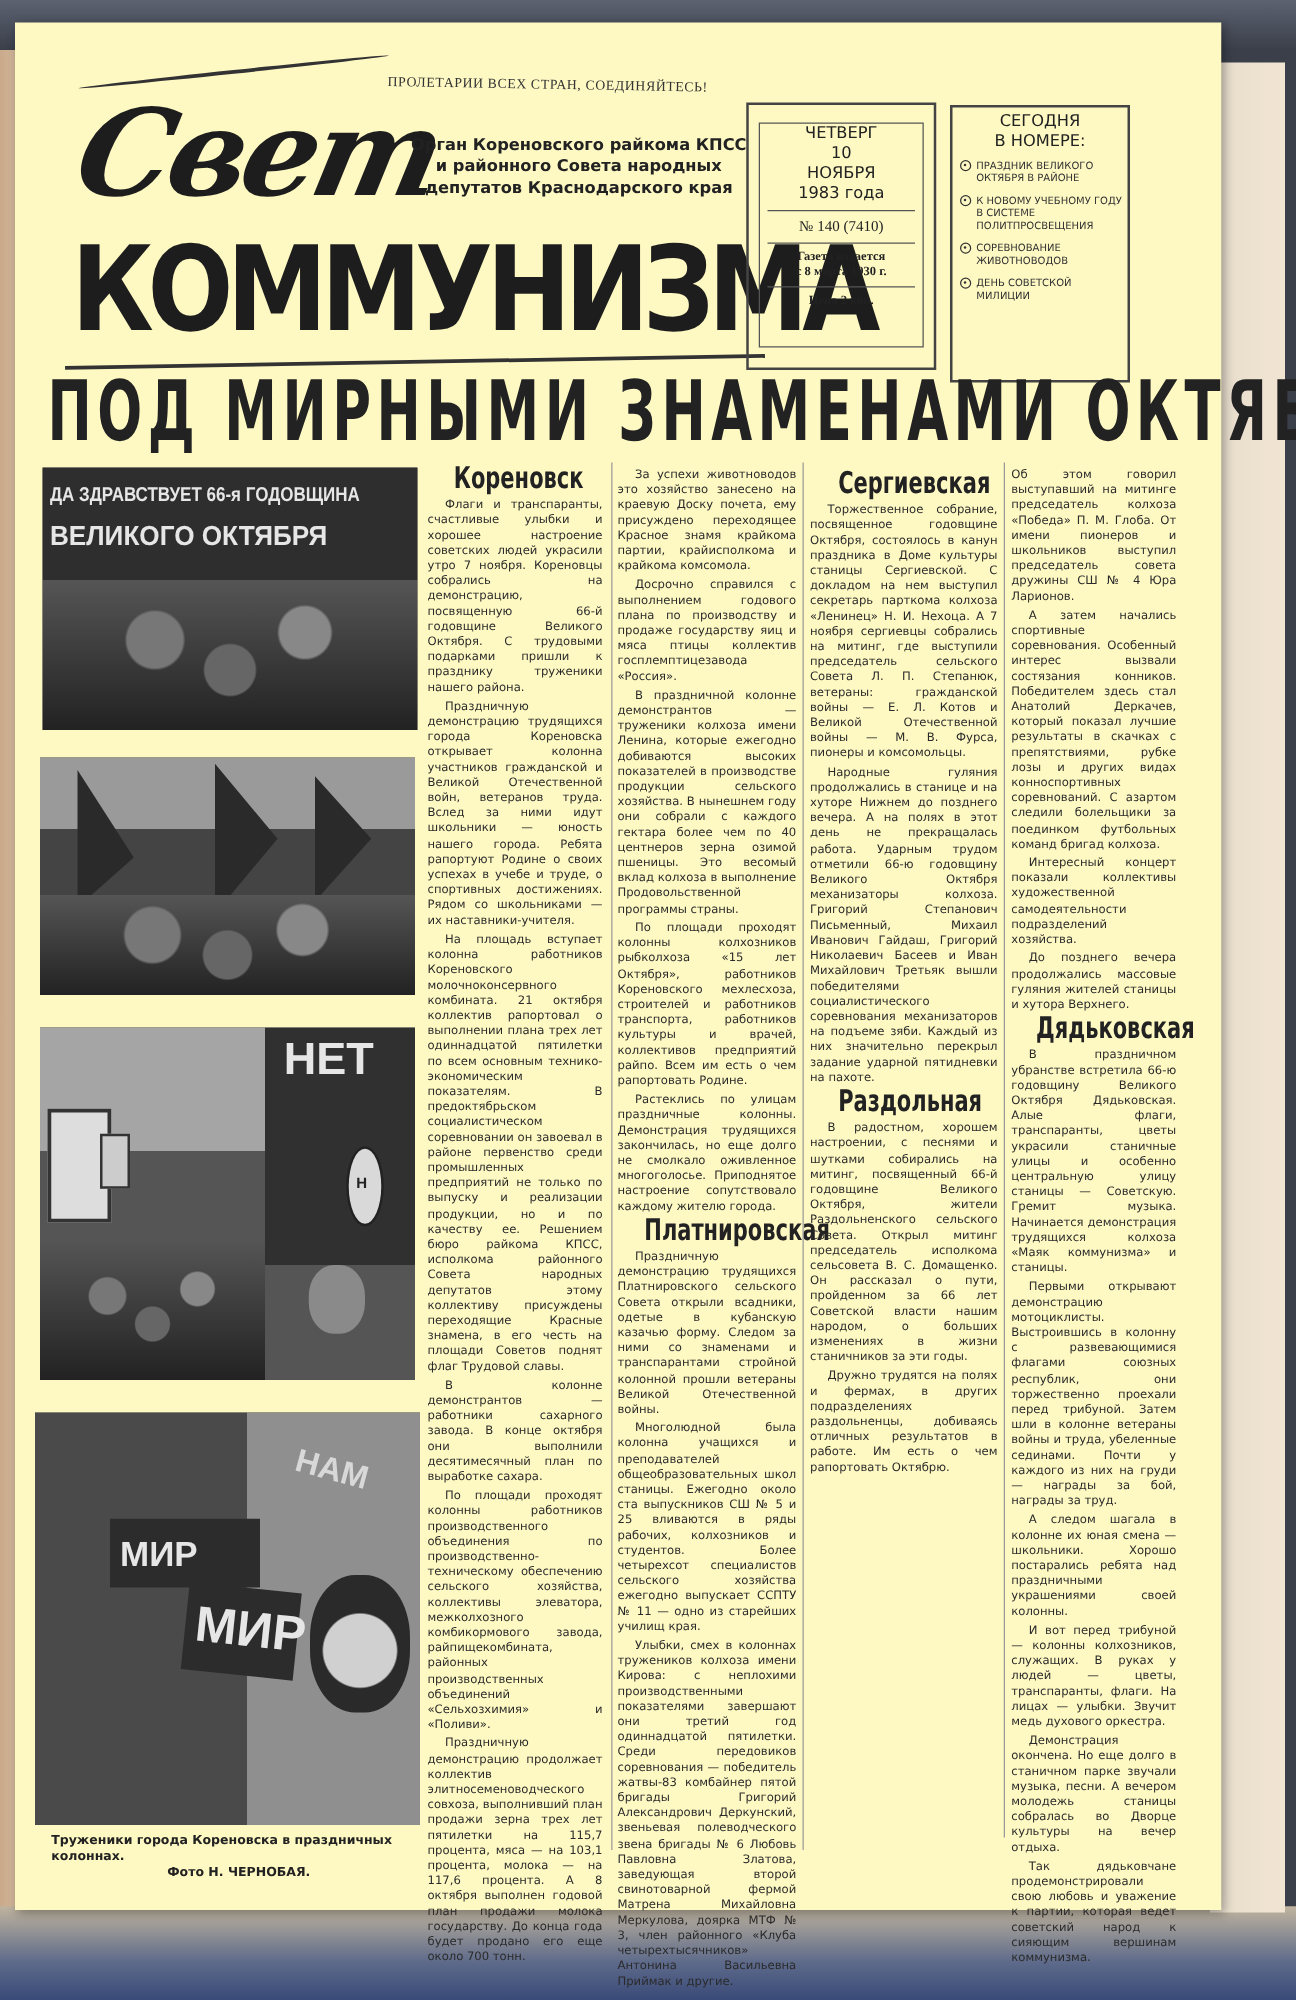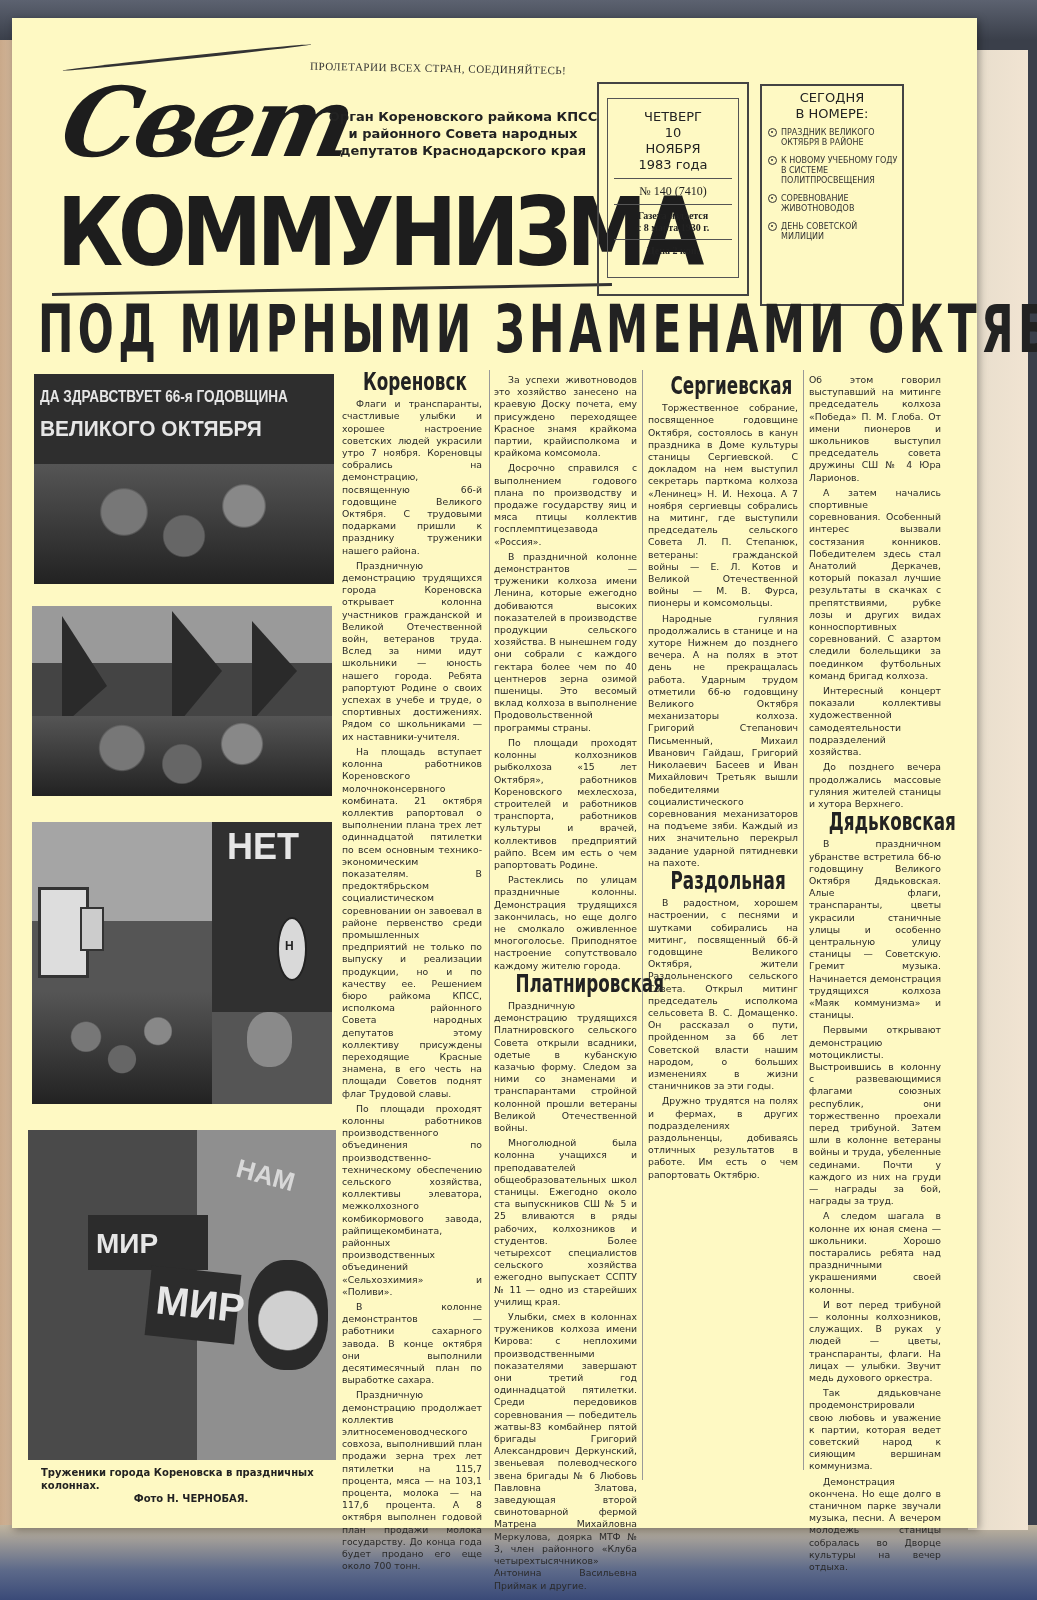--- a/index.html
+++ b/index.html
@@ -34,21 +34,21 @@
     color: #1d1d1d; letter-spacing: -6px; transform: scaleX(0.86); transform-origin: left;
   }
   .organ {
     position: absolute; left: 316px; top: 90px; width: 270px;
     font-family: "DejaVu Sans", sans-serif; font-weight: bold; font-size: 13px; line-height: 17px; text-align: center; color: #222;
   }
   .rule-bottom { position: absolute; left: 40px; top: 270px; width: 560px; height: 3px; background: #333; transform: rotate(-1deg); }
 
   .datebox-outer { position: absolute; left: 597px; top: 82px; width: 148px; height: 210px; border: 2px solid #444; }
   .datebox { position: absolute; left: 8px; top: 14px; width: 130px; height: 178px; border: 1px solid #555; text-align: center; font-family: "DejaVu Sans", sans-serif; }
-  .datebox .d1 { font-size: 13px; line-height: 16px; margin-top: 10px; }
+  .datebox .d1 { font-size: 13px; line-height: 16px; }
   .datebox .hr { height: 1px; background: #555; margin: 5px 6px; }
   .datebox .num { font-family: "Liberation Serif", serif; font-size: 12px; }
   .datebox .since { font-family: "Liberation Serif", serif; font-weight: bold; font-size: 10px; line-height: 12px; }
   .datebox .price { font-family: "Liberation Serif", serif; font-weight: bold; font-size: 10px; }
 
   .inissue { position: absolute; left: 760px; top: 84px; width: 140px; height: 218px; border: 2px solid #444; font-family: "DejaVu Sans", sans-serif; }
   .inissue .head { text-align: center; font-size: 13px; line-height: 16px; margin-top: 4px; }
   .inissue ul { list-style: none; margin: 6px 0 0 6px; padding: 0; }
   .inissue li { display: flex; font-size: 8px; line-height: 10px; margin-bottom: 8px; text-transform: uppercase; color: #333; }
   .inissue .bullet { width: 9px; height: 9px; border: 1.5px solid #333; border-radius: 50%; box-sizing: border-box; margin-right: 4px; flex: none; position: relative; }
@@ -186,22 +186,22 @@
   <div class="caption">
     <span>Труженики города Кореновска в праздничных колоннах.</span>
     <span class="credit">Фото Н. ЧЕРНОБАЯ.</span>
   </div>
 
   <div class="col" style="left:330px; top:352px; width:140px;">
     <div class="sect-title">Кореновск</div>
     <p>Флаги и транспаранты, счастливые улыбки и хорошее настроение советских людей украсили утро 7 ноября. Кореновцы собрались на демонстрацию, посвященную 66-й годовщине Великого Октября. С трудовыми подарками пришли к празднику труженики нашего района.</p>
     <p>Праздничную демонстрацию трудящихся города Кореновска открывает колонна участников гражданской и Великой Отечественной войн, ветеранов труда. Вслед за ними идут школьники — юность нашего города. Ребята рапортуют Родине о своих успехах в учебе и труде, о спортивных достижениях. Рядом со школьниками — их наставники-учителя.</p>
     <p>На площадь вступает колонна работников Кореновского молочноконсервного комбината. 21 октября коллектив рапортовал о выполнении плана трех лет одиннадцатой пятилетки по всем основным технико-экономическим показателям. В предоктябрьском социалистическом соревновании он завоевал в районе первенство среди промышленных предприятий не только по выпуску и реализации продукции, но и по качеству ее. Решением бюро райкома КПСС, исполкома районного Совета народных депутатов этому коллективу присуждены переходящие Красные знамена, в его честь на площади Советов поднят флаг Трудовой славы.</p>
+    <p>В колонне демонстрантов — работники сахарного завода. В конце октября они выполнили десятимесячный план по выработке сахара.</p>
     <p>По площади проходят колонны работников производственного объединения по производственно-техническому обеспечению сельского хозяйства, коллективы элеватора, межколхозного комбикормового завода, райпищекомбината, районных производственных объединений «Сельхозхимия» и «Поливи».</p>
-    <p>В колонне демонстрантов — работники сахарного завода. В конце октября они выполнили десятимесячный план по выработке сахара.</p>
     <p>Праздничную демонстрацию продолжает коллектив элитносеменоводческого совхоза, выполнивший план продажи зерна трех лет пятилетки на 115,7 процента, мяса — на 103,1 процента, молока — на 117,6 процента. А 8 октября выполнен годовой план продажи молока государству. До конца года будет продано его еще около 700 тонн.</p>
   </div>
   <div class="vrule" style="left:477px; top:352px; height:1110px;"></div>
 
   <div class="col" style="left:482px; top:356px; width:143px;">
     <p>За успехи животноводов это хозяйство занесено на краевую Доску почета, ему присуждено переходящее Красное знамя крайкома партии, крайисполкома и крайкома комсомола.</p>
     <p>Досрочно справился с выполнением годового плана по производству и продаже государству яиц и мяса птицы коллектив госплемптицезавода «Россия».</p>
     <p>В праздничной колонне демонстрантов — труженики колхоза имени Ленина, которые ежегодно добиваются высоких показателей в производстве продукции сельского хозяйства. В нынешнем году они собрали с каждого гектара более чем по 40 центнеров зерна озимой пшеницы. Это весомый вклад колхоза в выполнение Продовольственной программы страны.</p>
     <p>По площади проходят колонны колхозников рыбколхоза «15 лет Октября», работников Кореновского мехлесхоза, строителей и работников транспорта, работников культуры и врачей, коллективов предприятий райпо. Всем им есть о чем рапортовать Родине.</p>
     <p>Растеклись по улицам праздничные колонны. Демонстрация трудящихся закончилась, но еще долго не смолкало оживленное многоголосье. Приподнятое настроение сопутствовало каждому жителю города.</p>
@@ -225,17 +225,17 @@
   <div class="col" style="left:797px; top:356px; width:132px;">
     <p class="noind">Об этом говорил выступавший на митинге председатель колхоза «Победа» П. М. Глоба. От имени пионеров и школьников выступил председатель совета дружины СШ № 4 Юра Ларионов.</p>
     <p>А затем начались спортивные соревнования. Особенный интерес вызвали состязания конников. Победителем здесь стал Анатолий Деркачев, который показал лучшие результаты в скачках с препятствиями, рубке лозы и других видах конноспортивных соревнований. С азартом следили болельщики за поединком футбольных команд бригад колхоза.</p>
     <p>Интересный концерт показали коллективы художественной самодеятельности подразделений хозяйства.</p>
     <p>До позднего вечера продолжались массовые гуляния жителей станицы и хутора Верхнего.</p>
     <div class="sect-title">Дядьковская</div>
     <p>В праздничном убранстве встретила 66-ю годовщину Великого Октября Дядьковская. Алые флаги, транспаранты, цветы украсили станичные улицы и особенно центральную улицу станицы — Советскую. Гремит музыка. Начинается демонстрация трудящихся колхоза «Маяк коммунизма» и станицы.</p>
     <p>Первыми открывают демонстрацию мотоциклисты. Выстроившись в колонну с развевающимися флагами союзных республик, они торжественно проехали перед трибуной. Затем шли в колонне ветераны войны и труда, убеленные сединами. Почти у каждого из них на груди — награды за бой, награды за труд.</p>
     <p>А следом шагала в колонне их юная смена — школьники. Хорошо постарались ребята над праздничными украшениями своей колонны.</p>
     <p>И вот перед трибуной — колонны колхозников, служащих. В руках у людей — цветы, транспаранты, флаги. На лицах — улыбки. Звучит медь духового оркестра.</p>
+    <p>Демонстрация окончена. Но еще долго в станичном парке звучали музыка, песни. А вечером молодежь станицы собралась во Дворце культуры на вечер отдыха.</p>
     <p>Так дядьковчане продемонстрировали свою любовь и уважение к партии, которая ведет советский народ к сияющим вершинам коммунизма.</p>
-    <p>Демонстрация окончена. Но еще долго в станичном парке звучали музыка, песни. А вечером молодежь станицы собралась во Дворце культуры на вечер отдыха.</p>
   </div>
 
 </div>
 
 </body></html>

